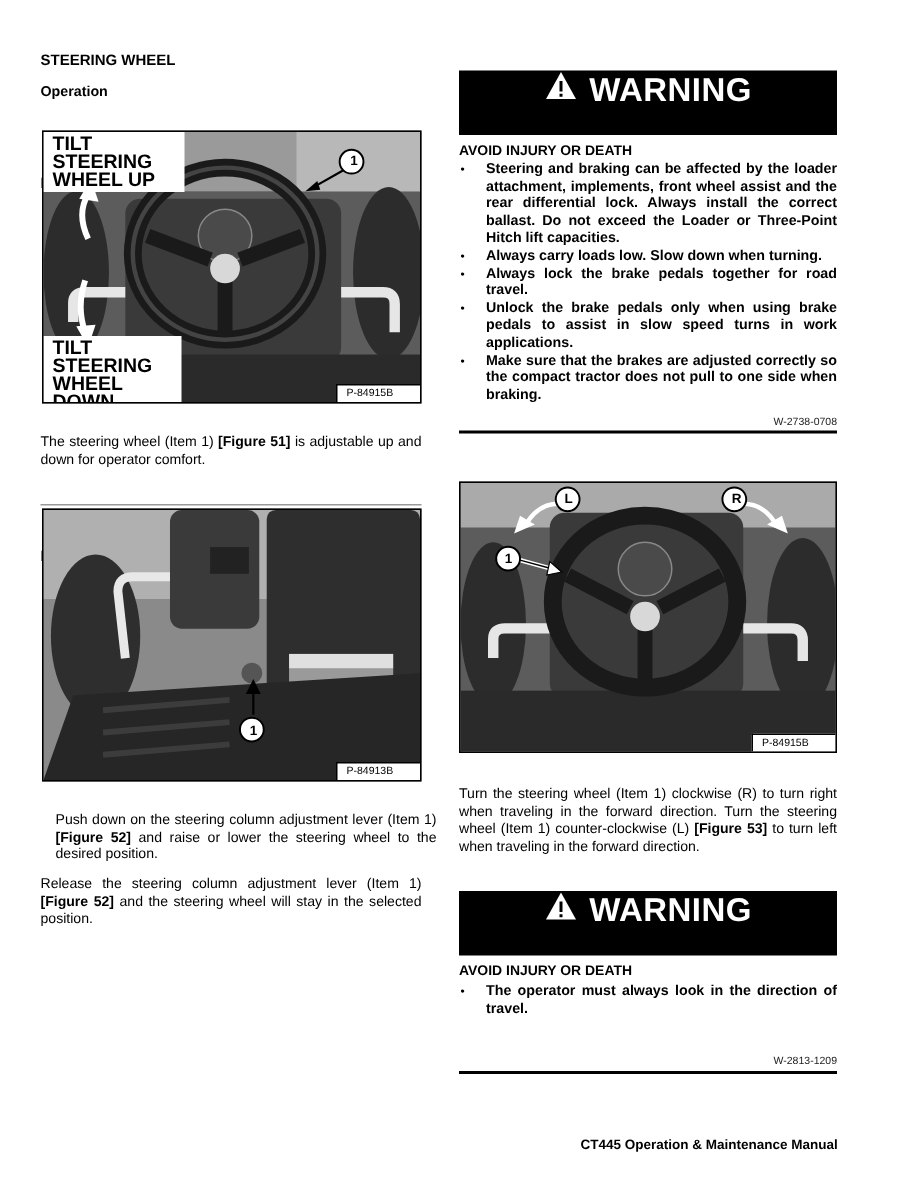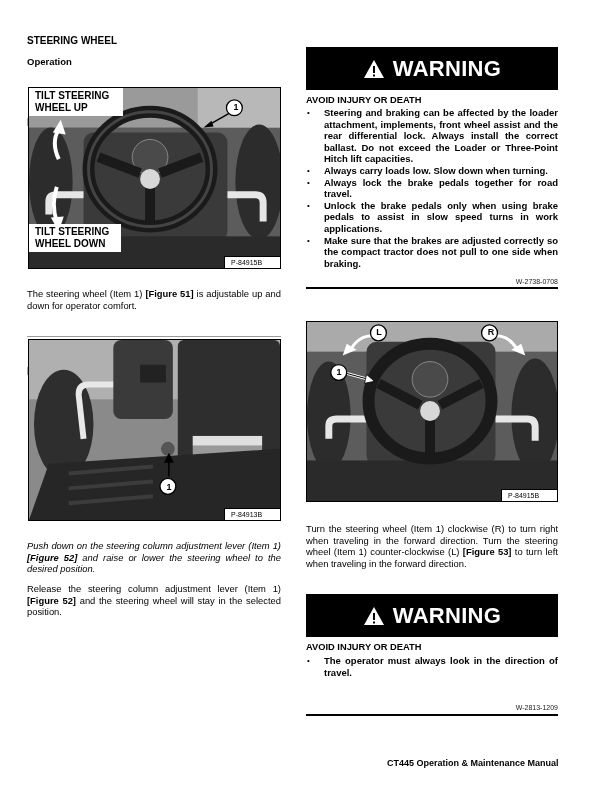--- a/index.html
+++ b/index.html
@@ -17,27 +17,27 @@
     position: absolute; border: 1px solid #000; overflow: hidden;
     background: #6a6a6a;
   }
   .figure svg { position: absolute; left: 0; top: 0; width: 100%; height: 100%; }
   .fig-id {
     position: absolute; right: 0; bottom: 0; background: #fff;
     border-left: 1px solid #000; border-top: 1px solid #000;
     font-size: 7px; padding: 2px 10px 2px 6px; width: 56px;
   }
   .callout-box {
-    position: absolute; background: #fff; font-weight: bold; font-size: 10px;
+    position: absolute; background: #fff; font-weight: bold; font-size: 13px;
     line-height: 12px; padding: 2px 6px;
   }
 
   .warn-bar {
     position: absolute; background: #000; color: #fff;
-    display: flex; align-items: center; justify-content: center;
+    display: flex; justify-content: center;
     font-weight: bold; font-size: 22px; letter-spacing: 0.3px;
   }
   .warn-bar .tri { width: 22px; height: 20px; margin-right: 8px; }
   .warn-head { position: absolute; font-weight: bold; font-size: 9.3px; text-align: left; }
   .warn-list { position: absolute; list-style: none; font-weight: bold; font-size: 9.5px; line-height: 11.6px; }
   .warn-list li { position: relative; padding-left: 18px; text-align: justify; }
   .warn-list li::before { content: "•"; position: absolute; left: 1px; top: 0; font-weight: normal; font-size: 8px; }
   .warn-code { position: absolute; font-size: 7px; text-align: right; color: #222; }
   .rule { position: absolute; background: #000; }
   .thin-rule { position: absolute; background: #999; height: 1px; }
@@ -113,21 +113,21 @@
     <path d="M40 135 L125 128 M40 150 L125 143 M40 165 L125 158" stroke="#3c3c3c" stroke-width="4"></path>
     <circle cx="140" cy="110" r="7" fill="#555"></circle>
     <line x1="141" y1="138" x2="141" y2="122" stroke="#000" stroke-width="1.5"></line>
     <polygon points="136,124 141,114 146,124" fill="#000"></polygon>
     <circle cx="140" cy="148" r="8" fill="#fff" stroke="#000" stroke-width="1.3"></circle>
   </svg>
   <div style="position:absolute;left:136px;top:142px;width:8px;text-align:center;font-weight:bold;font-size:9px;">1</div>
   <div class="fig-id">P-84913B</div>
 </div>
 
-<p class="abs body-text" style="left:27px;top:540px;width:254px;font-style:italic;"><span>Push down on the steering column adjustment lever (Item 1) </span><b>[Figure 52]</b><span> and raise or lower the steering wheel to the desired position.</span></p>
+<p class="abs body-text" style="left:37px;top:540px;width:254px;"><span>Push down on the steering column adjustment lever (Item 1) </span><b>[Figure 52]</b><span> and raise or lower the steering wheel to the desired position.</span></p>
 <p class="abs body-text" style="left:27px;top:583px;width:254px;"><span>Release the steering column adjustment lever (Item 1) </span><b>[Figure 52]</b><span> and the steering wheel will stay in the selected position.</span></p>
 
 <div class="warn-bar" style="left:306px;top:47px;width:252px;height:43px;">
   <svg class="tri" viewBox="0 0 22 20">
     <polygon points="11,1 21,19 1,19" fill="#fff"></polygon>
     <rect x="10" y="7" width="2" height="7" fill="#000"></rect>
     <rect x="10" y="15.5" width="2" height="2" fill="#000"></rect>
   </svg>
   <span>WARNING</span>
 </div>

